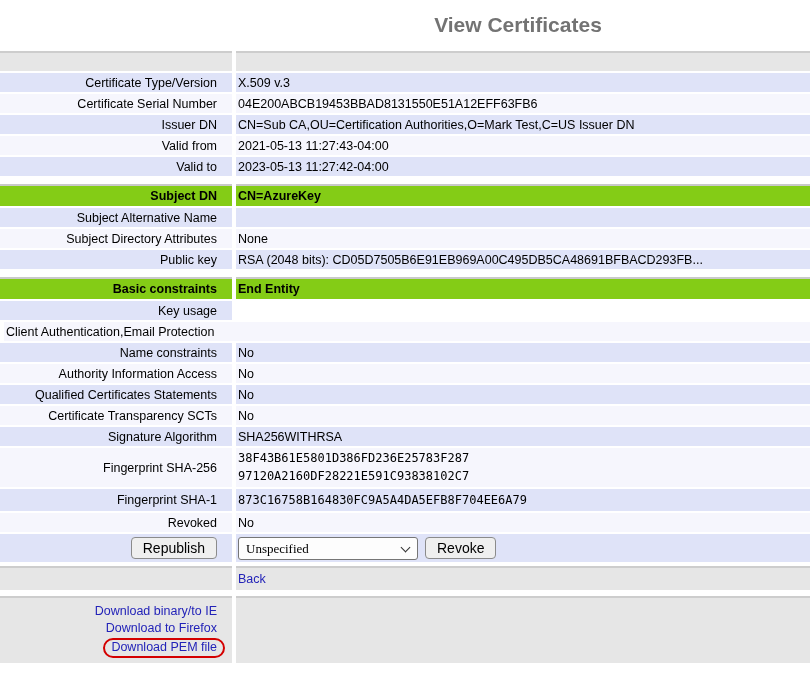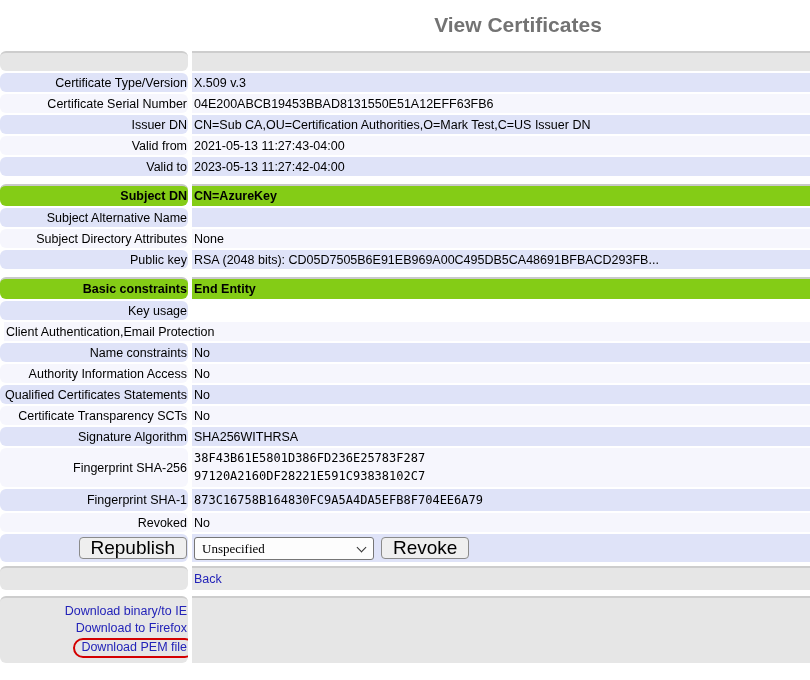--- a/index.html
+++ b/index.html
@@ -5,38 +5,38 @@
   html,body{margin:0;padding:0;}
   body{
     width:810px;height:680px;overflow:hidden;background:#ffffff;
     font-family:"Liberation Sans",sans-serif;color:#000;
   }
   .title-wrap{padding:13px 0 0 226px;text-align:center;}
   .title-wrap h1{margin:0;font-size:21px;font-weight:bold;color:#737373;}
 
   .tbl{margin-top:14px;font-size:12.5px;}
   .row{display:flex;margin-bottom:2px;}
-  .cl{width:188px;box-sizing:border-box;display:flex;align-items:center;
-      justify-content:flex-end;padding:2px 1px 2px 4px;min-height:19px;border-radius:6px;}
+  .cl{width:232px;box-sizing:border-box;display:flex;align-items:center;
+      justify-content:flex-end;padding:2px 15px 2px 4px;min-height:19px;}
   .gap{width:4px;background:#ffffff;}
   .cr{flex:1;box-sizing:border-box;display:flex;align-items:center;
       padding:2px 6px 2px 2px;min-height:19px;}
 
   .row.odd  .cl,.row.odd  .cr{background:#dfe3f8;}
   .row.even .cl,.row.even .cr{background:#f6f6fd;}
   .row.sect .cl,.row.sect .cr{background:#84cc16;border-top:2px solid #c9c9c9;
       font-weight:bold;min-height:22px;}
   .row.grayrow .cl,.row.grayrow .cr{background:#e6e6e6;border-top:2px solid #cdcdcd;}
   .row.headrow .cl,.row.headrow .cr{min-height:20px;}
 
   .mono{font-family:"DejaVu Sans Mono",monospace;font-size:12px;line-height:18px;}
   .twoline{display:block;}
   .cr.block{display:block;padding-top:1px;padding-bottom:2px;}
 
-  .btn{font-family:"Liberation Sans",sans-serif;font-size:19px;color:#000;
+  .btn{font-family:"Liberation Sans",sans-serif;font-size:14px;color:#000;
       background:#efefef;border:1px solid #8b8b8b;border-radius:4px;
       padding:2px 11px;cursor:pointer;line-height:16px;}
   .row.actions .cl,.row.actions .cr{min-height:28px;}
 
   .sel-wrap{position:relative;display:inline-block;margin-right:7px;}
   .sel{appearance:none;-webkit-appearance:none;-moz-appearance:none;
       font-family:Liberation Serif, serif;font-size:13px;color:#000;
       width:180px;height:23px;border:1px solid #767676;border-radius:3px;
       background:#fdfdfd;padding:0 22px 0 7px;}
   .chev{position:absolute;right:9px;top:7px;width:6px;height:6px;

